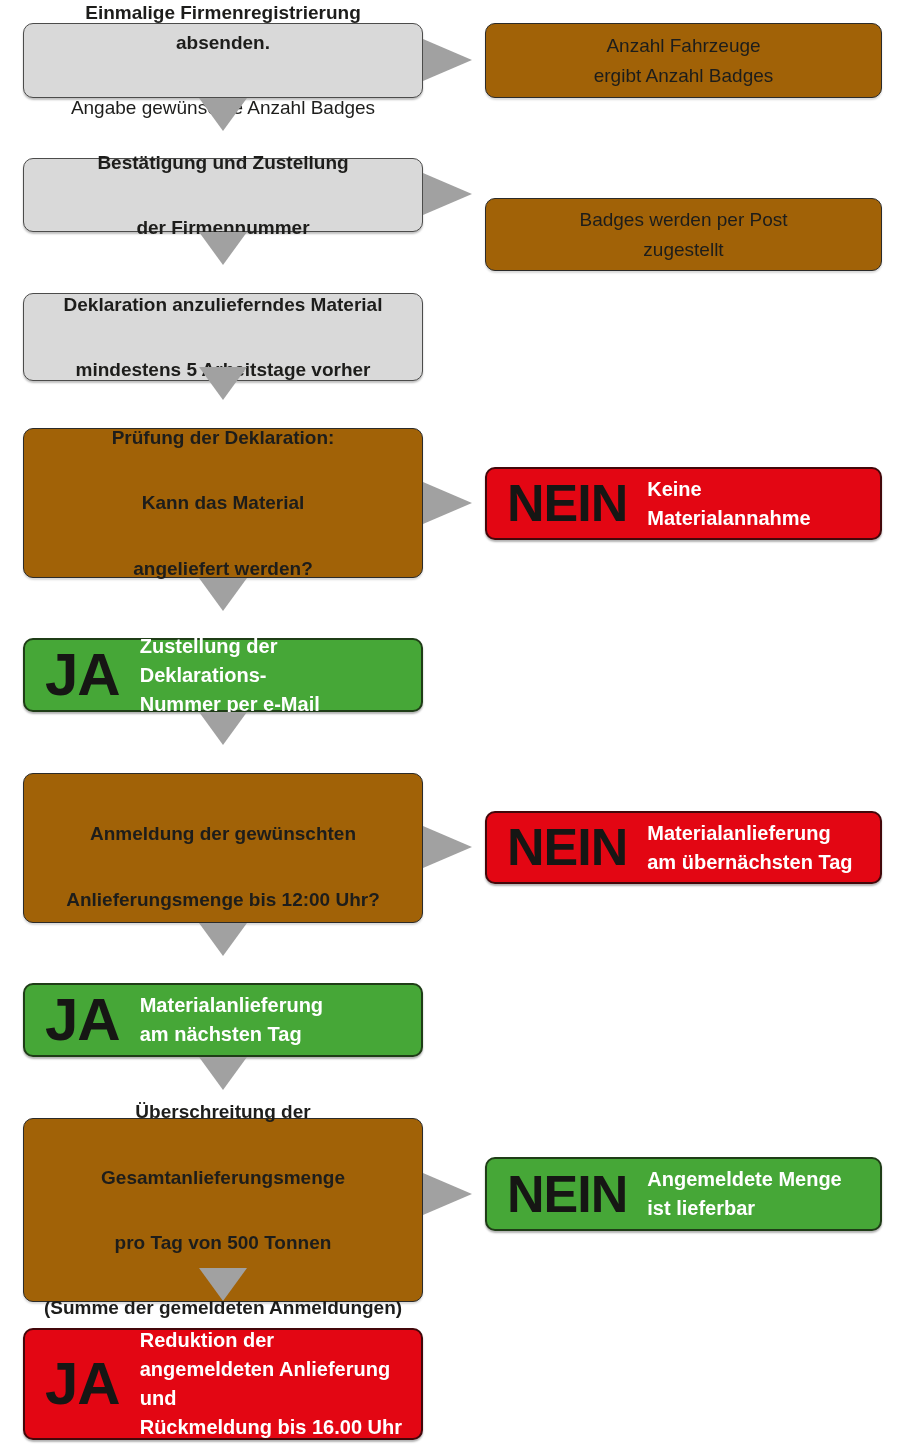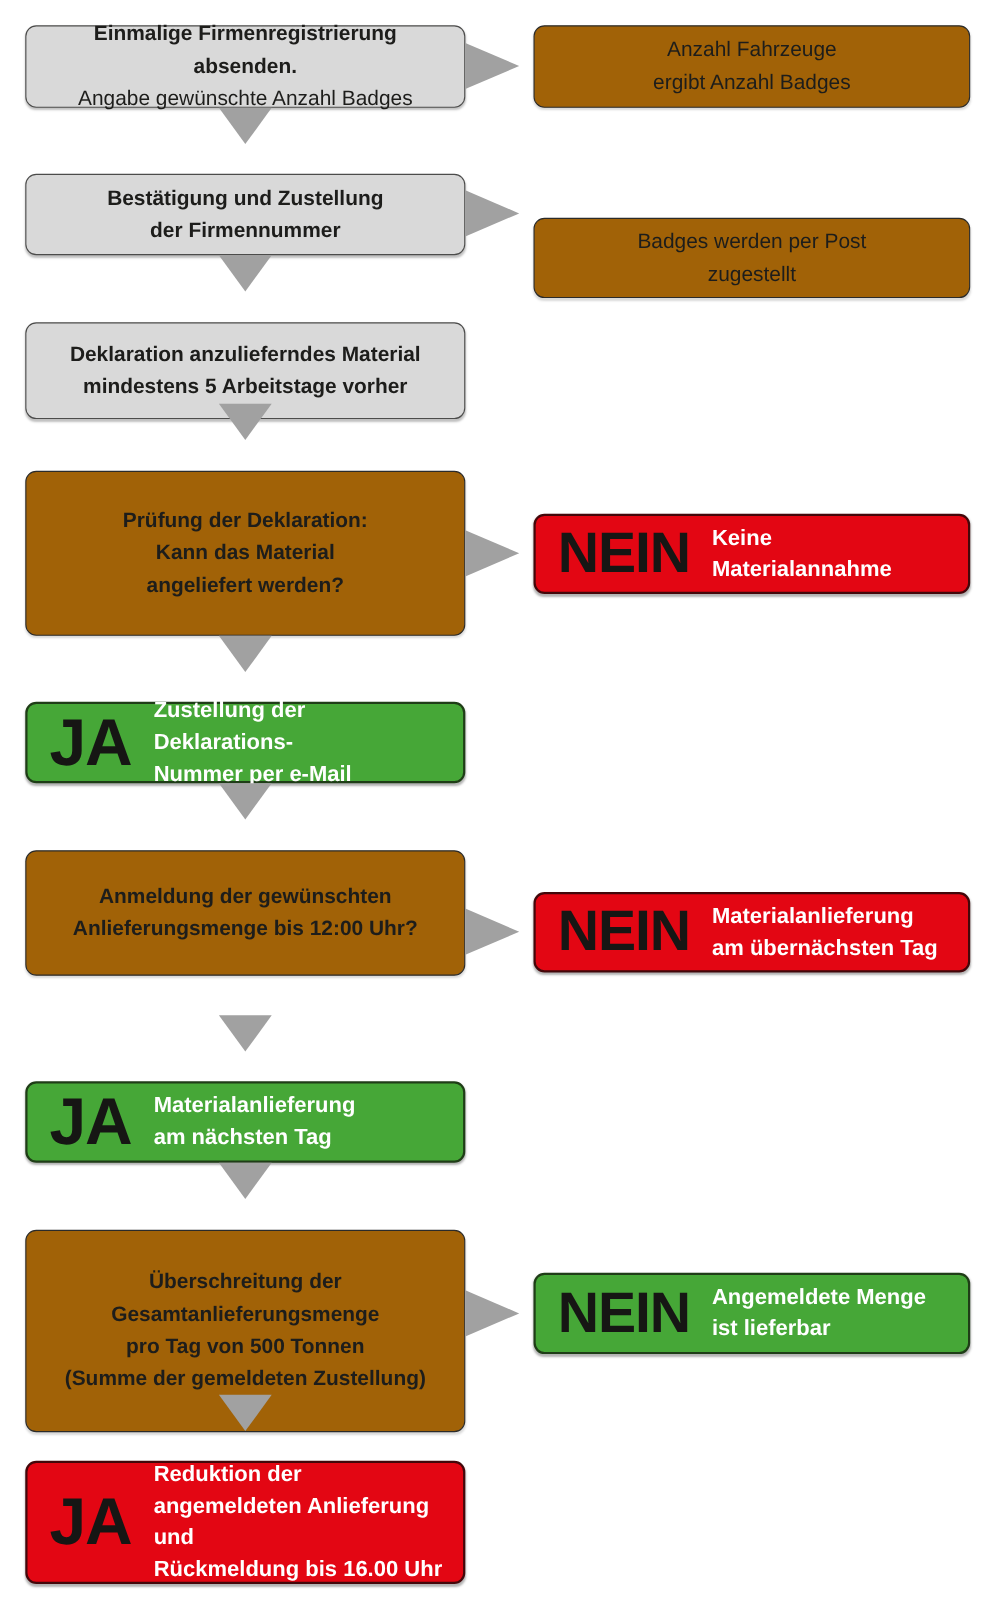--- a/index.html
+++ b/index.html
@@ -10,21 +10,21 @@
     position:absolute;
     box-sizing:border-box;
     border-radius:10px;
     display:flex;
     flex-direction:column;
     justify-content:center;
     align-items:center;
     text-align:center;
     padding:8px 14px;
   }
-  .left-col{left:23px;width:400px;}
+  .left-col{left:23px;width:400px;gap:36px;}
   .right-col{left:485px;width:397px;}
 
   .gray{background:#d9d9d9;border:1.5px solid #4c4c4b;box-shadow:0 2px 2px rgba(0,0,0,0.25);}
   .whitebox{background:#a16207;border:1.5px solid #2b2b2a;box-shadow:0 2px 2px rgba(0,0,0,0.15);}
   .greenbox{background:#46a737;border:2px solid #1f3d17;box-shadow:0 2px 2px rgba(0,0,0,0.3);}
   .redbox{background:#e30613;border:2px solid #43070a;box-shadow:0 2px 2px rgba(0,0,0,0.3);}
 
   .line{font-size:19px;line-height:1.55;}
   .b{font-weight:700;}
 
@@ -115,21 +115,21 @@
 
   <div class="box left-col greenbox badge-box" style="top:638px;height:74px;">
     <div class="badge badge-ja">JA</div>
     <div class="desc">
       <div class="line">Zustellung der Deklarations-</div>
       <div class="line">Nummer per e-Mail</div>
     </div>
   </div>
   <div class="arrow-down" style="top:712px;"></div>
 
-  <div class="box left-col whitebox" style="top:773px;height:114px;">
+  <div class="box left-col whitebox" style="top:773px;height:150px;justify-content:flex-end;">
     <div class="line b">Anmeldung der gewünschten</div>
     <div class="line b">Anlieferungsmenge bis 12:00 Uhr?</div>
   </div>
   <div class="arrow-right" style="top:826px;"></div>
   <div class="box right-col redbox badge-box" style="top:811px;height:73px;">
     <div class="badge badge-nein">NEIN</div>
     <div class="desc">
       <div class="line">Materialanlieferung</div>
       <div class="line">am übernächsten Tag</div>
     </div>
@@ -142,21 +142,21 @@
       <div class="line">Materialanlieferung</div>
       <div class="line">am nächsten Tag</div>
     </div>
   </div>
   <div class="arrow-down" style="top:1057px;"></div>
 
   <div class="box left-col whitebox" style="top:1118px;height:184px;">
     <div class="line b">Überschreitung der</div>
     <div class="line b">Gesamtanlieferungsmenge</div>
     <div class="line b">pro Tag von 500 Tonnen</div>
-    <div class="line b">(Summe der gemeldeten Zustellung)</div>
+    <div class="line b">(Summe der gemeldeten Anmeldungen)</div>
   </div>
   <div class="arrow-right" style="top:1173px;"></div>
   <div class="box right-col greenbox badge-box" style="top:1157px;height:74px;">
     <div class="badge badge-nein">NEIN</div>
     <div class="desc">
       <div class="line">Angemeldete Menge</div>
       <div class="line">ist lieferbar</div>
     </div>
   </div>
   <div class="arrow-down" style="top:1268px;"></div>

